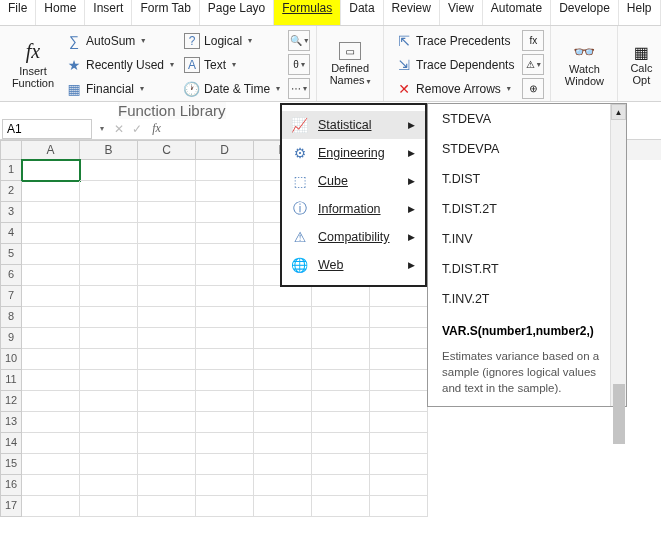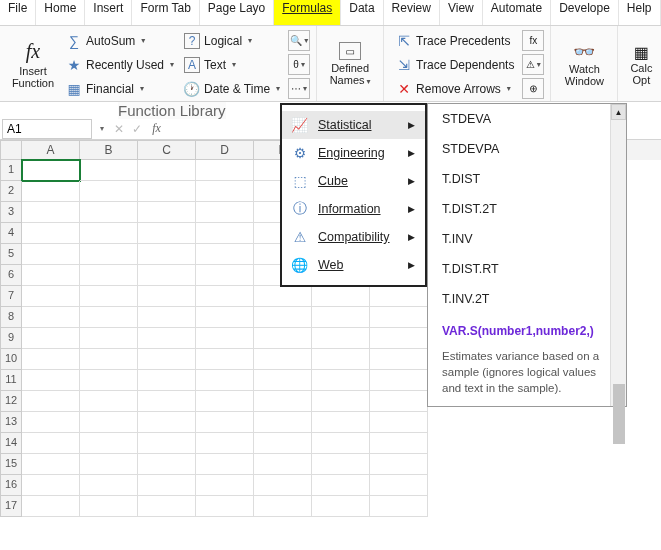--- a/index.html
+++ b/index.html
@@ -37,21 +37,21 @@
   .submenu-item { display: flex; align-items: center; padding: 6px 10px; font-size: 12.5px; gap: 10px; }
   .submenu-item.hover { background: #e8e8e8; }
   .submenu-item .ico { width: 16px; height: 16px; display: inline-flex; align-items: center; justify-content: center; font-size: 11px; color: #4b7bb8; border: 1px solid #888; }
   .submenu-item .ico.nob { border: none; font-size: 14px; }
   .submenu-item .arr { margin-left: auto; font-size: 9px; }
   .submenu-item .ul { text-decoration: underline; }
   .funclist { position: absolute; top: 103px; left: 427px; width: 200px; height: 304px; background: #fff; border: 1px solid #999; z-index: 9; display: flex; flex-direction: column; }
   .funclist .items { flex: 1; overflow: hidden; }
   .func-item { padding: 8px 14px; font-size: 12.5px; cursor: pointer; }
   .func-desc { padding: 10px 14px; font-size: 11.5px; color: #555; line-height: 1.4; }
-  .func-desc .sig { font-weight: 600; color: #6d28d9; display: block; margin-bottom: 8px; font-size: 12px; }
+  .func-desc .sig { font-weight: 600; color: #000000; display: block; margin-bottom: 8px; font-size: 12px; }
   .scrollbar { position: absolute; right: 0; top: 0; width: 16px; height: 100%; background: #f1f1f1; border-left: 1px solid #ddd; }
   .scroll-btn { height: 16px; background: #e4e4e4; text-align: center; font-size: 8px; line-height: 16px; border: 1px solid #ccc; }
   .scroll-btn.top { }
   .thumb { position: absolute; left: 2px; width: 12px; background: #c4c4c4; top: 280px; height: 60px; }
 </style>
 </head>
 <body>
 
 <div class="tabs">
   <div class="tab">File</div>

